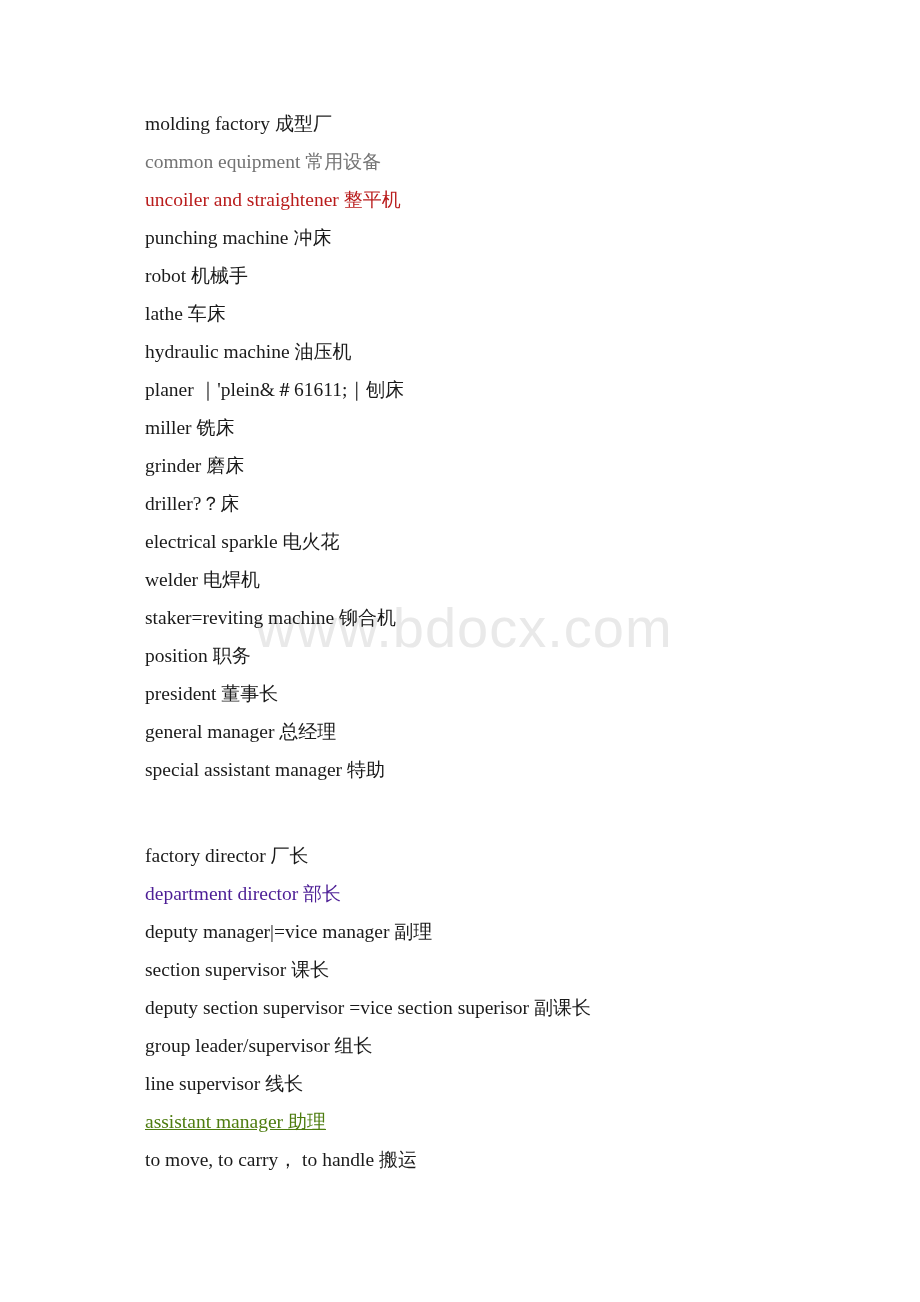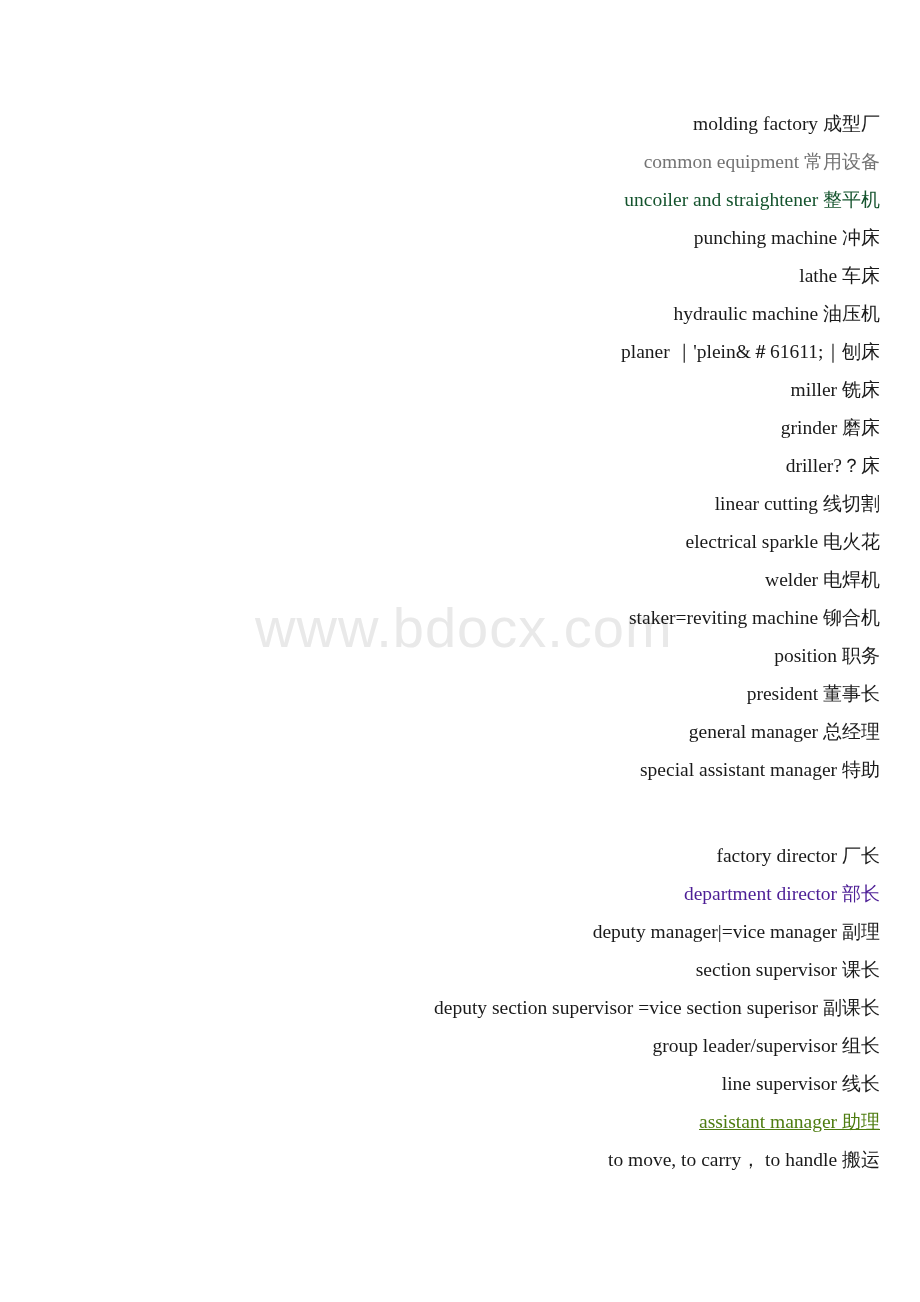--- a/index.html
+++ b/index.html
@@ -48,49 +48,48 @@
     top: 104px;
     right: 40px;
   }
 
   .line {
     font-size: 19.5px;
     line-height: 38px;
     height: 38px;
     white-space: nowrap;
     color: #1a1a1a;
-    text-align: right;
   }
 
   
   .line .cjk {
     font-family: "DejaVu Sans", "Liberation Sans", sans-serif;
     font-size: 19px;
   }
 </style>
 </head>
 <body style="background: rgb(255, 255, 255);">
 
 <div class="page" style="background: rgb(255, 255, 255);">
 
   <div class="watermark" style="color: rgb(233, 233, 233);">www.bdocx.com</div>
 
   <div class="body-text">
 
   <div class="line" style="color: rgb(26, 26, 26);">molding factory <span class="cjk">成型厂</span></div>
       <div class="line" style="color: #737373;">common equipment <span class="cjk">常用设备</span></div>
-      <div class="line" style="color: #14532d;">uncoiler and straightener <span class="cjk">整平机</span></div>
+      <div class="line" style="color: #b91c1c;">uncoiler and straightener <span class="cjk">整平机</span></div>
       <div class="line" style="color: rgb(26, 26, 26);">punching machine <span class="cjk">冲床</span></div>
+      <div class="line" style="color: rgb(26, 26, 26);">robot <span class="cjk">机械手</span></div>
       <div class="line" style="color: rgb(26, 26, 26);">lathe <span class="cjk">车床</span></div>
       <div class="line" style="color: rgb(26, 26, 26);">hydraulic machine <span class="cjk">油压机</span></div>
       <div class="line" style="color: rgb(26, 26, 26);">planer <span class="cjk">｜</span>'plein&amp;<span class="cjk">＃</span>61611;<span class="cjk">｜刨床</span></div>
       <div class="line" style="color: rgb(26, 26, 26);">miller <span class="cjk">铣床</span></div>
       <div class="line" style="color: rgb(26, 26, 26);">grinder <span class="cjk">磨床</span></div>
       <div class="line" style="color: rgb(26, 26, 26);">driller?<span class="cjk">？床</span></div>
-      <div class="line" style="color: rgb(26, 26, 26);">linear cutting <span class="cjk">线切割</span></div>
       <div class="line" style="color: rgb(26, 26, 26);">electrical sparkle <span class="cjk">电火花</span></div>
       <div class="line" style="color: rgb(26, 26, 26);">welder <span class="cjk">电焊机</span></div>
       <div class="line" style="color: rgb(26, 26, 26);">staker=reviting machine <span class="cjk">铆合机</span></div>
       <div class="line" style="color: rgb(26, 26, 26);">position <span class="cjk">职务</span></div>
       <div class="line" style="color: rgb(26, 26, 26);">president <span class="cjk">董事长</span></div>
       <div class="line" style="color: rgb(26, 26, 26);">general manager <span class="cjk">总经理</span></div>
       <div class="line" style="color: rgb(26, 26, 26);">special assistant manager <span class="cjk">特助</span></div>
       <div class="line" style="color: rgb(26, 26, 26); margin-top: 48px;">factory director <span class="cjk">厂长</span></div>
       <div class="line" style="color: #4c1d95;">department director <span class="cjk">部长</span></div>
       <div class="line" style="color: rgb(26, 26, 26);">deputy manager|=vice manager <span class="cjk">副理</span></div>

